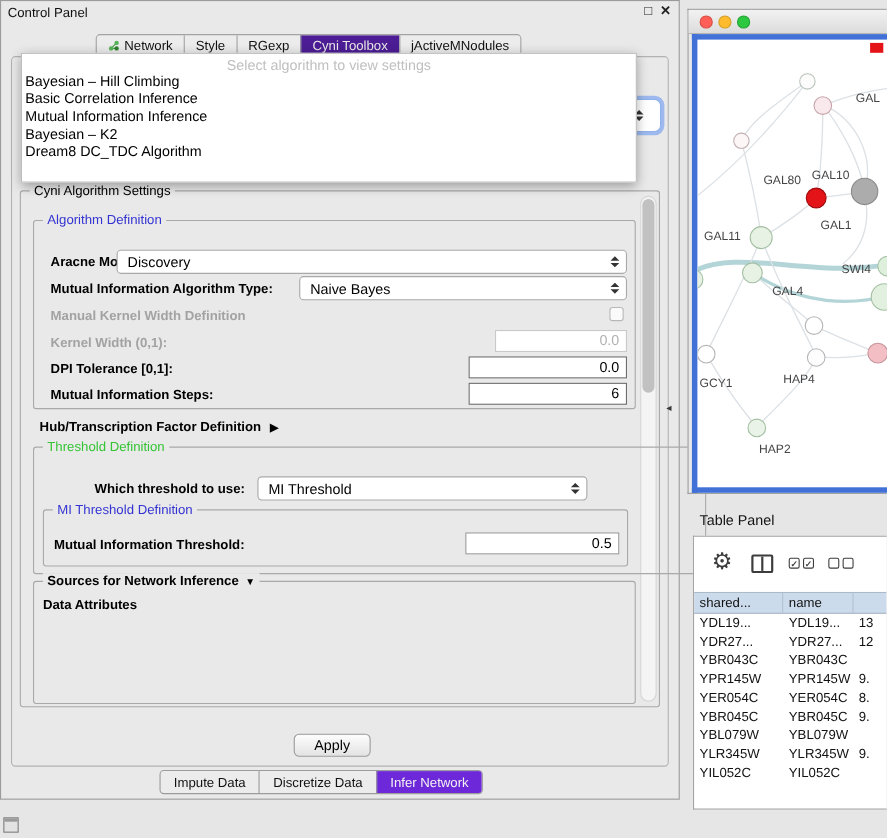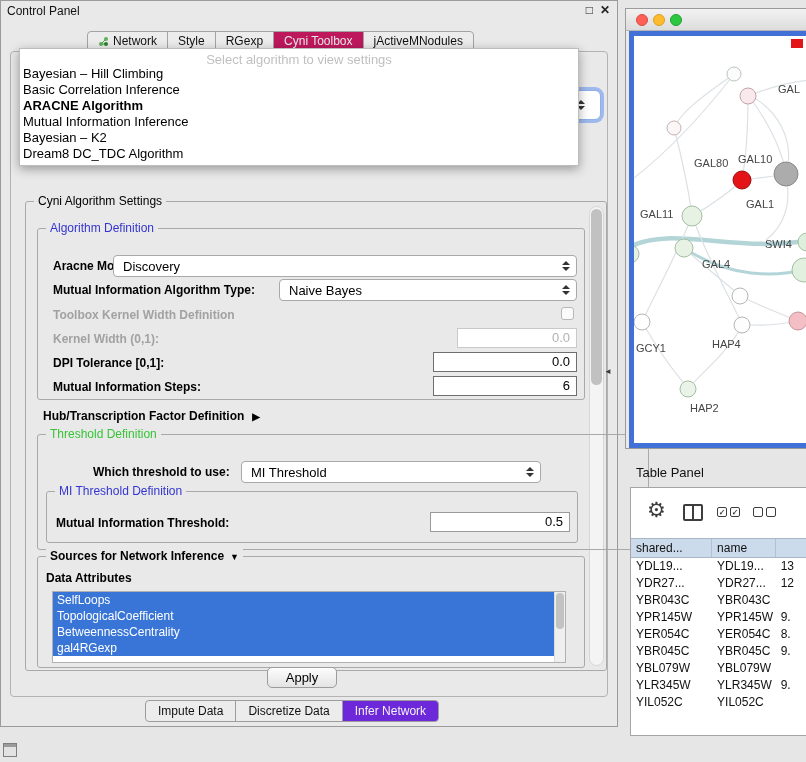--- a/index.html
+++ b/index.html
@@ -12,21 +12,21 @@
   .cp-title { position:absolute; left:6px; top:3px; font-size:12px; color:#111; }
   .win-btn { position:absolute; top:2px; font-size:12px; color:#222; cursor:default; }
   .win-btn.float { right:24px; }
   .win-btn.close { right:7px; font-weight:bold; }
 
   .tabbar { position:absolute; left:86px; top:30px; height:21px; display:flex;
             border:1px solid #a3a3a3; border-radius:4px; overflow:hidden; background:#ececec; }
   .tab { font-size:12px; line-height:19px; padding:0 10px; border-left:1px solid #a3a3a3;
          color:#111; white-space:nowrap; display:flex; align-items:center; gap:4px; }
   .tab:first-child { border-left:none; }
-  .tab.selected { background:#be185d; color:#e8e8e8; }
+  .tab.selected { background:#4c1d95; color:#e8e8e8; }
 
   .content-box { position:absolute; left:9px; top:50px; width:598px; height:646px;
                  border:1px solid #b3b3b3; border-radius:4px; background:#e9e9e9; }
 
   
   .popup { position:absolute; left:18px; top:47px; width:560px; height:118px; background:#fff;
            border:1px solid #bdbdbd; box-shadow:0 3px 10px rgba(0,0,0,.35); z-index:30; }
   .popup-placeholder { text-align:center; color:#c0c0c0; font-size:13px; padding-top:3px; height:17px; }
   .popup-item { font-size:13px; color:#000; padding-left:3px; height:16px; line-height:16px; white-space:nowrap; }
   .popup-item.bold { font-weight:bold; }
@@ -155,27 +155,26 @@
     <span class="combo-arrows">
         <span class="arr-up"></span>
         <span class="arr-dn"></span>
       </span>
   </div>
 
   <div class="popup">
     <div class="popup-placeholder">Select algorithm to view settings</div>
     <div class="popup-item">Bayesian – Hill Climbing</div>
     <div class="popup-item">Basic Correlation Inference</div>
-    <div class="popup-item bold">ARACNE Algorithm</div>
     <div class="popup-item">Mutual Information Inference</div>
     <div class="popup-item">Bayesian – K2</div>
     <div class="popup-item">Dream8 DC_TDC Algorithm</div>
   </div>
 
-  <div class="group" style="left:17px; top:200px; width:582px; height:470px;margin-left:7px;">
+  <div class="group" style="left:17px; top:172px; width:582px; height:470px;">
     <span class="group-title t-black">Cyni Algorithm Settings</span>
 
     <div class="v-scrollbar">
         <div class="thumb"></div>
       </div>
 
     <div class="group" style="left:11px; top:26px; width:548px; height:172px;">
       <span class="group-title t-blue">Algorithm Definition</span>
 
       <span class="lbl" style="left:15px; top:30px;">Aracne Mode:</span>
@@ -189,21 +188,21 @@
 
       <span class="lbl" style="left:15px; top:54px;">Mutual Information Algorithm Type:</span>
       <div class="combo" style="left:241px; top:50px; width:298px;">
         <span class="combo-val">Naive Bayes</span>
         <span class="combo-arrows">
             <span class="arr-up"></span>
             <span class="arr-dn"></span>
           </span>
       </div>
 
-      <span class="lbl disabled" style="left:15px; top:79px;">Toolbox Kernel Width Definition</span>
+      <span class="lbl disabled" style="left:15px; top:79px;">Manual Kernel Width Definition</span>
       <div class="checkbox" style="left:523px; top:78px;"></div>
 
       <span class="lbl disabled" style="left:15px; top:103px;">Kernel Width (0,1):</span>
       <div class="tinput dis" style="left:419px; top:99px; width:120px;">0.0</div>
 
       <span class="lbl" style="left:15px; top:127px;">DPI Tolerance [0,1]:</span>
       <div class="tinput act" style="left:395px; top:123px; width:144px;">0.0</div>
 
       <span class="lbl" style="left:15px; top:151px;">Mutual Information Steps:</span>
       <div class="tinput act" style="left:395px; top:147px; width:144px;">6</div>
@@ -230,29 +229,20 @@
         <span class="lbl" style="left:9px; top:24px;">Mutual Information Threshold:</span>
         <div class="tinput act" style="left:383px; top:20px; width:140px; border-color:#9a9a9a;">0.5</div>
       </div>
     </div>
 
     <div class="group" style="left:11px; top:354px; width:548px; height:112px;">
       <span class="group-title t-black" style="font-weight:bold;">
         <span>Sources for Network Inference</span><span class="tri-down">▼</span>
       </span>
       <span class="lbl" style="left:8px; top:14px;">Data Attributes</span>
-      <div class="attr-list" style="left:14px; top:34px; width:514px; height:72px;">
-        <div class="attr-item">SelfLoops</div>
-        <div class="attr-item">TopologicalCoefficient</div>
-        <div class="attr-item">BetweennessCentrality</div>
-        <div class="attr-item">gal4RGexp</div>
-        <div class="list-sb">
-            <div class="thumb"></div>
-          </div>
-      </div>
     </div>
   </div>
 
   <div class="apply-btn">Apply</div>
 
   <div class="bottom-tabs">
     <div class="btab">Impute Data</div>
     <div class="btab">Discretize Data</div>
     <div class="btab selected">Infer Network</div>
   </div>

